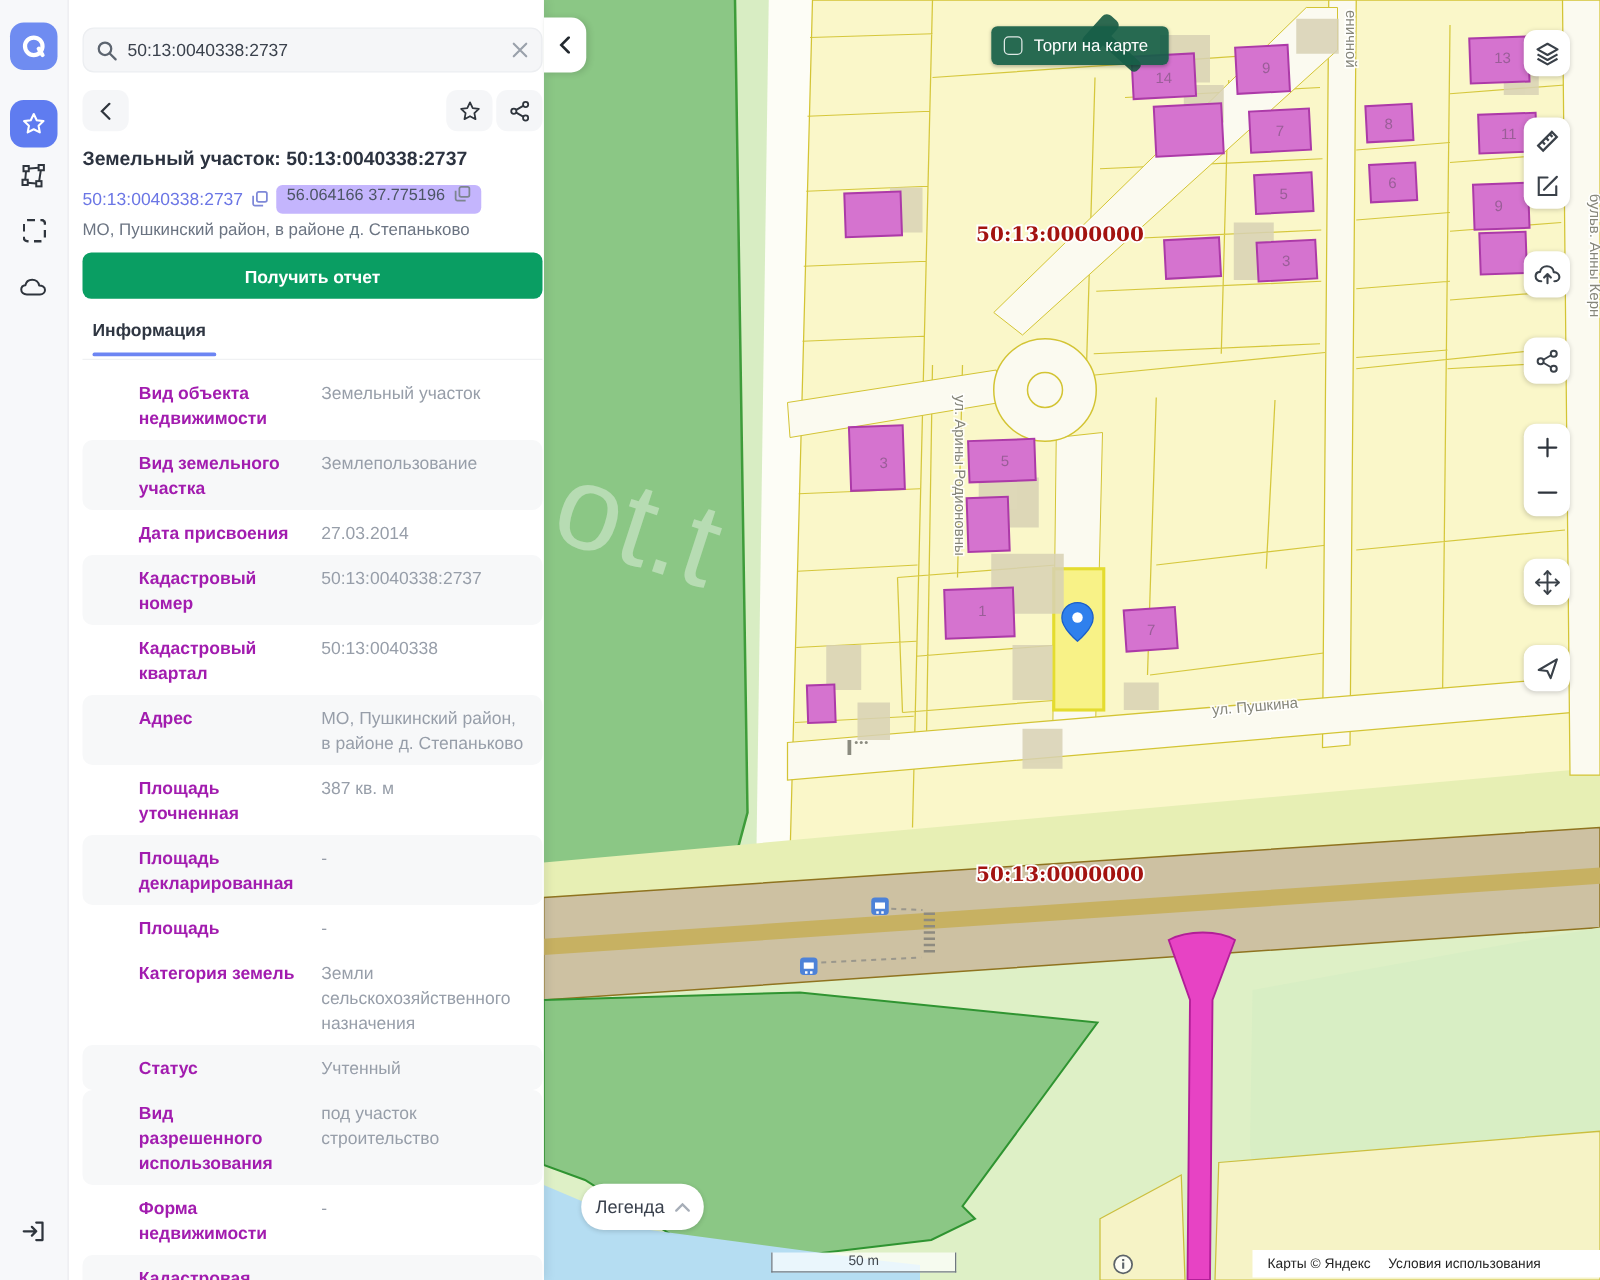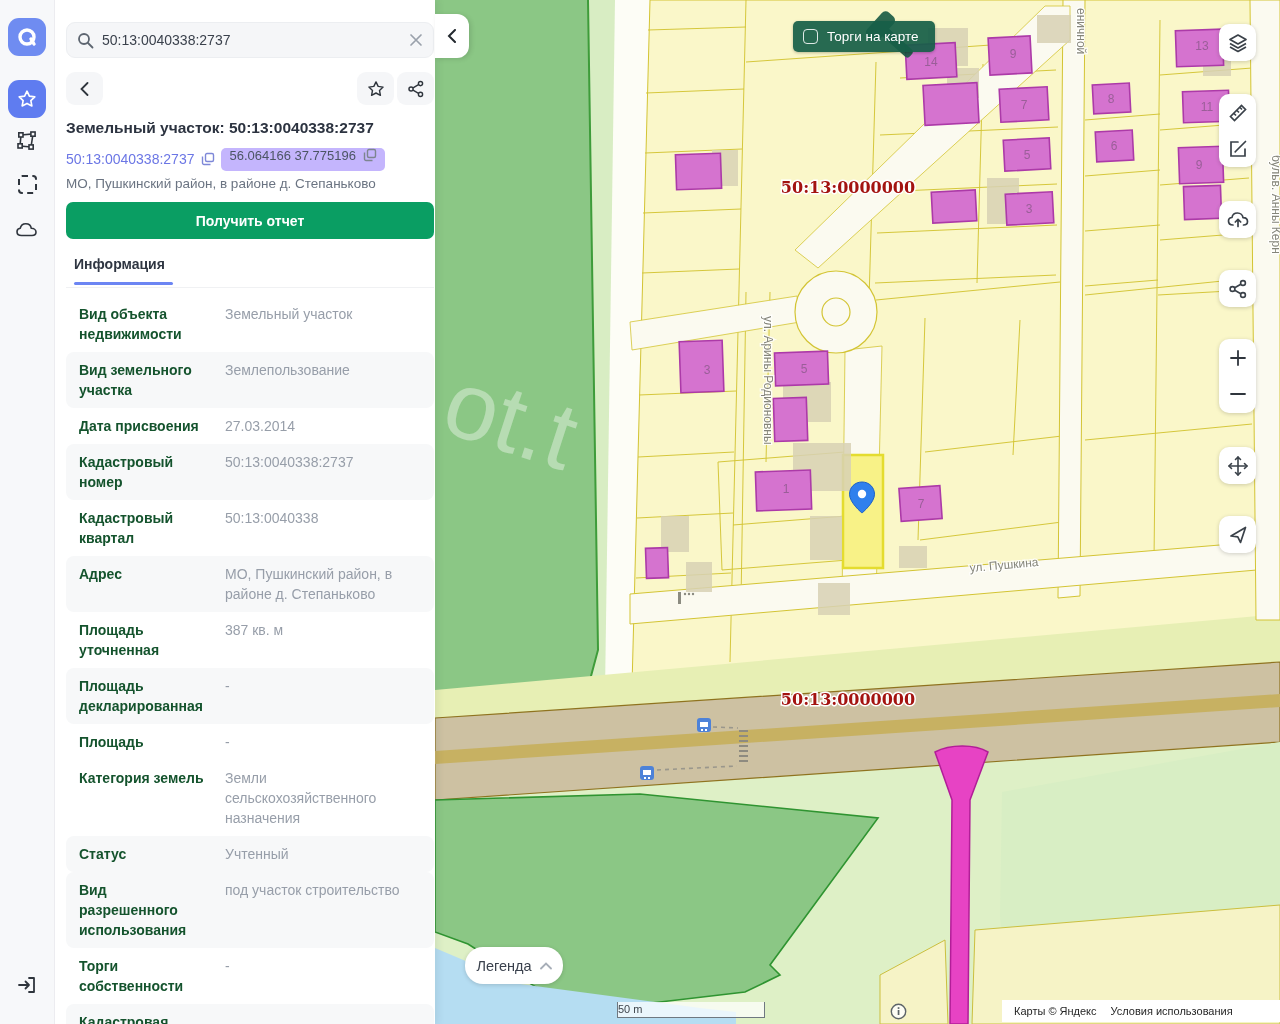--- a/index.html
+++ b/index.html
@@ -25,39 +25,39 @@
   .copy-ic { margin:0 6px 0 7px; display:inline-flex; }
   .coord-chip { display:flex; align-items:flex-start; background:#c4b5fd; border-radius:5px; height:23px; padding:0 8px; font-size:13px; color:#4c5565; }
   .address { position:absolute; left:11px; top:176px; width:368px; font-size:13.5px; color:#6b7482; }
   .report-btn { position:absolute; left:11px; top:202px; width:368px; height:37px; background:#0a9e63; border:none; border-radius:7px; color:#fff; font-size:14px; font-weight:bold; font-family:"Liberation Sans",sans-serif; }
   .tabbar { position:absolute; left:11px; top:248px; width:368px; height:40px; border-bottom:1px solid #f0f1f3; }
   .tab { position:absolute; left:8px; top:8px; font-size:14px; font-weight:bold; color:#2f3642; }
   .tab-underline { position:absolute; left:8px; top:34px; width:99px; height:3px; border-radius:2px; background:#6c85f3; }
   .table { position:absolute; left:11px; top:296px; width:368px; }
   .trow { display:flex; padding:8px 13px; border-radius:8px; }
   .trow.alt { background:#f7f8f9; }
-  .tlabel { width:128px; font-size:14px; line-height:20px; color:#14532d; font-weight:bold; flex:none; }
+  .tlabel { width:128px; font-size:14px; line-height:20px; color:#a21caf; font-weight:bold; flex:none;margin-left:32px; }
   .tvalue { margin-left:18px; width:212px; font-size:14px; line-height:20px; color:#979ea9; }
 
   
   .map { position:absolute; left:435px; top:0; width:845px; height:1024px; background:#fbfaf1; }
   svg text { user-select:none; }
 
   .collapse-tab { position:absolute; left:435px; top:14px; width:34px; height:44px; background:#fff; border-radius:0 12px 12px 0; box-shadow:2px 1px 5px rgba(0,0,0,.12); display:flex; align-items:center; justify-content:center; z-index:26; }
 
   .torgi { position:absolute; left:793px; top:21px; width:142px; height:31px; background:rgba(23,95,72,.93); border-radius:5px; display:flex; align-items:center; padding:0 10px; box-shadow:0 1px 3px rgba(0,0,0,.25); z-index:6; }
   .torgi .box { width:15px; height:15px; border:1.6px solid rgba(255,255,255,.85); border-radius:4px; flex:none; }
   .torgi .lbl { margin-left:9px; color:#fff; font-size:13.5px; white-space:nowrap; }
 
   .ctl { position:absolute; left:1219px; width:37px; background:#fff; border-radius:10px; box-shadow:0 1px 4px rgba(0,0,0,.18); display:flex; flex-direction:column; align-items:center; justify-content:center; z-index:6; }
   .ctl-btn { width:37px; height:36px; display:flex; align-items:center; justify-content:center; }
 
   .legend-btn { position:absolute; left:465px; top:947px; width:98px; height:37px; background:#fff; border-radius:18px; box-shadow:0 1px 4px rgba(0,0,0,.16); display:flex; align-items:center; justify-content:center; gap:8px; font-size:14.5px; color:#3a414d; z-index:6; }
 
-  .scalebar { position:absolute; left:617px; top:1002px; width:148px; height:16px; background:rgba(255,255,255,.72); border:1px solid #6f7880; border-top:none; font-size:11px; color:#3f464d; text-align:left; line-height:14px; z-index:6; }
+  .scalebar { position:absolute; left:617px; top:1002px; width:148px; height:16px; background:rgba(255,255,255,.72); border:1px solid #6f7880; border-top:none; font-size:11px; color:#3f464d; text-align:center; line-height:14px; z-index:6; }
   .info-btn { position:absolute; left:888px; top:1001px; width:20px; height:20px; z-index:6; display:flex; align-items:center; justify-content:center; }
   .beta { position:absolute; left:915px; top:1027px; height:33px; padding:0 12px; background:#46494c; border-radius:10px; color:#fff; font-size:11.5px; display:flex; align-items:center; z-index:6; }
   .attrib { position:absolute; left:1002px; top:1000px; width:278px; height:22px; background:#fff; display:flex; align-items:center; gap:14px; padding-left:12px; font-size:11px; color:#262626; z-index:6; white-space:nowrap; }
 </style>
 </head>
 <body>
 
 <div id="stage">
 
   <div class="map">
@@ -451,21 +451,21 @@
         </div>
       <div class="trow alt">
           <div class="tlabel">Статус</div>
           <div class="tvalue">Учтенный</div>
         </div>
       <div class="trow alt">
           <div class="tlabel">Вид разрешенного использования</div>
           <div class="tvalue">под участок строительство</div>
         </div>
       <div class="trow">
-          <div class="tlabel">Торги собственности</div>
+          <div class="tlabel">Форма недвижимости</div>
           <div class="tvalue">-</div>
         </div>
       <div class="trow alt">
           <div class="tlabel">Кадастровая</div>
           <div class="tvalue"></div>
         </div>
     </div>
   </div>
 
 </div>

